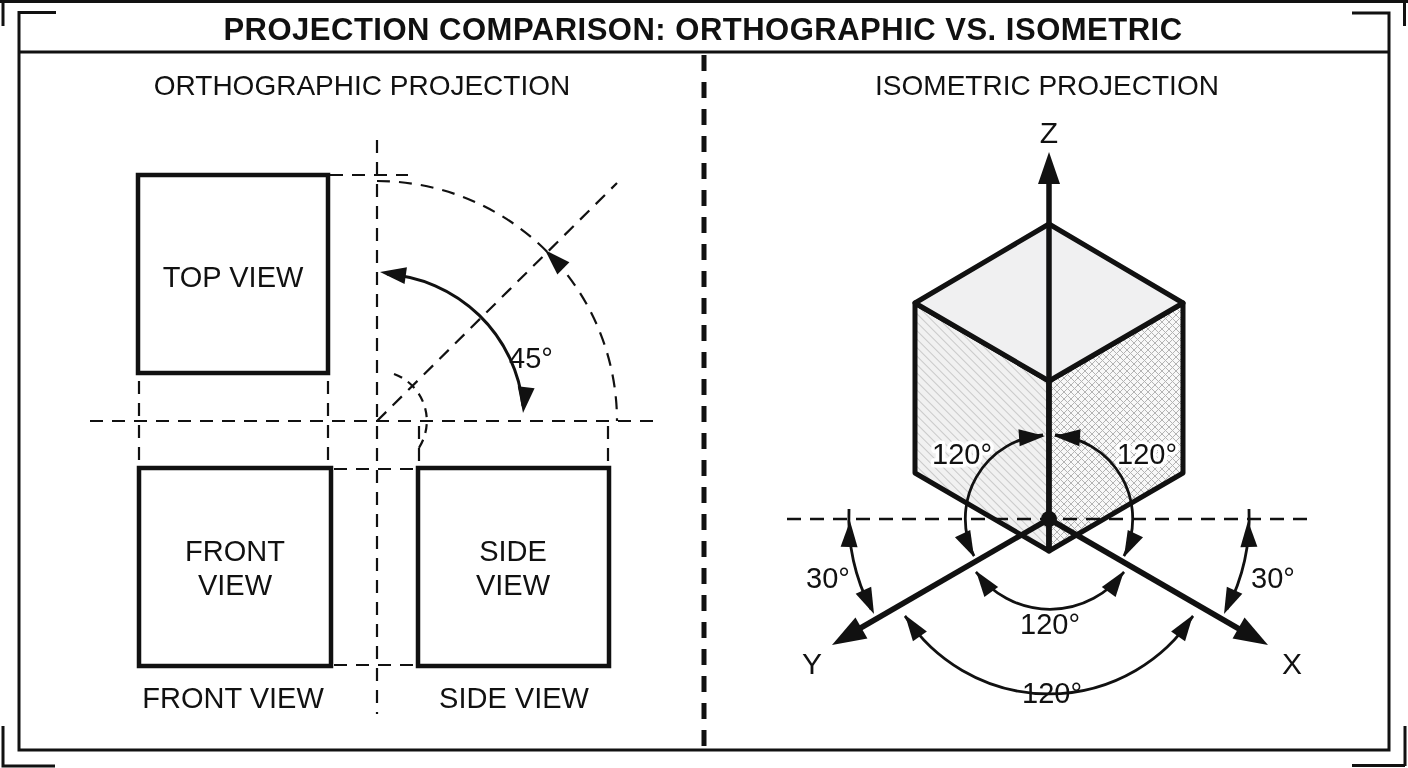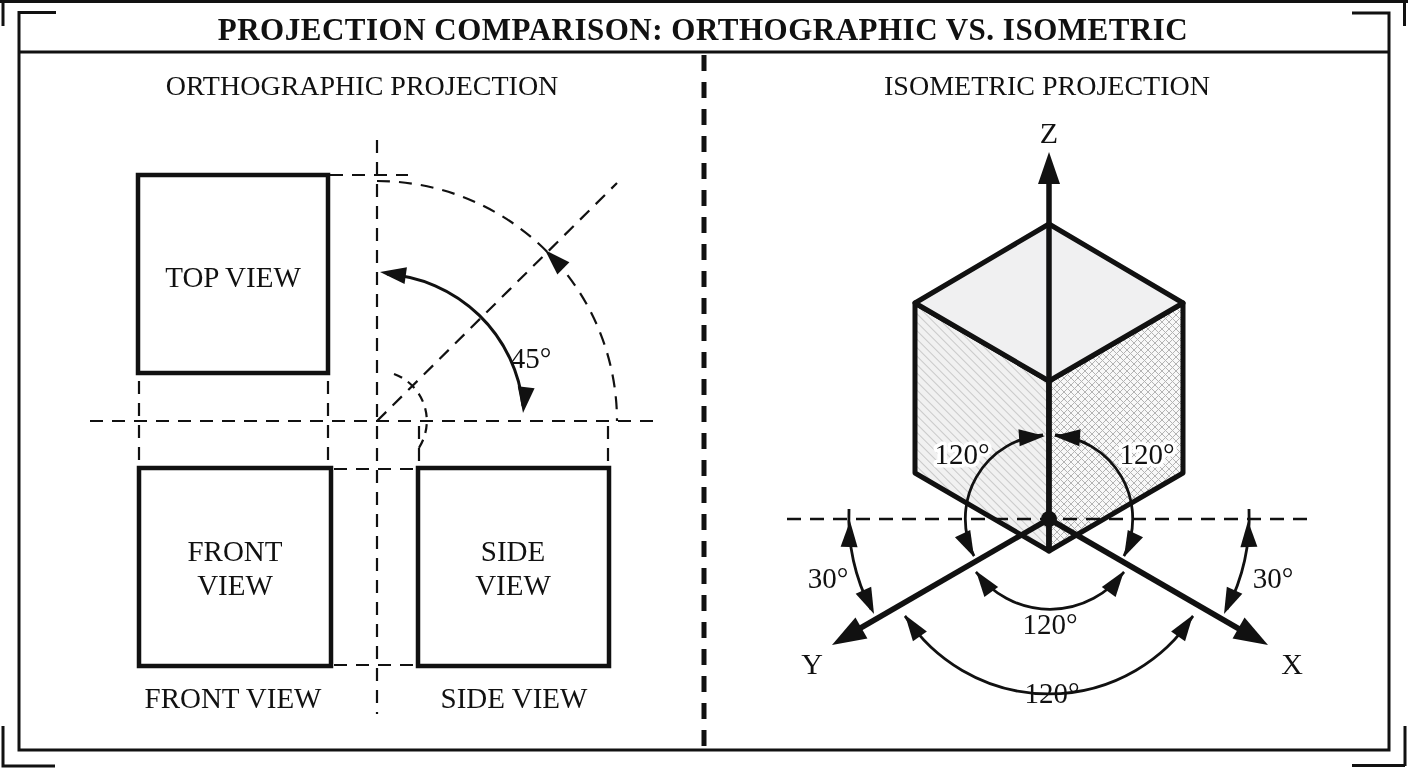--- a/index.html
+++ b/index.html
@@ -1,19 +1,19 @@
 <!DOCTYPE html>
 <html><head>
 <meta charset="utf-8">
 <style>
   html,body{margin:0;padding:0;background:#e8e8e8;}
   .stage{
     position:relative;width:1408px;height:768px;margin:0 auto;
     background:#ffffff;overflow:hidden;
-    font-family:Liberation Serif, serif;
+    font-family:Liberation Sans, sans-serif;
   }
   svg{position:absolute;left:0;top:0;display:block;}
   text{fill:#111;}
   .title{font-size:31px;font-weight:bold;letter-spacing:.5px;}
   .heading{font-size:28px;}
   .boxlabel{font-size:29px;}
   .caption{font-size:29px;}
   .angle{font-size:29px;}
   .axis{font-size:30px;}
   .halo{paint-order:stroke;stroke:#ffffff;stroke-width:7px;stroke-linejoin:round;}

